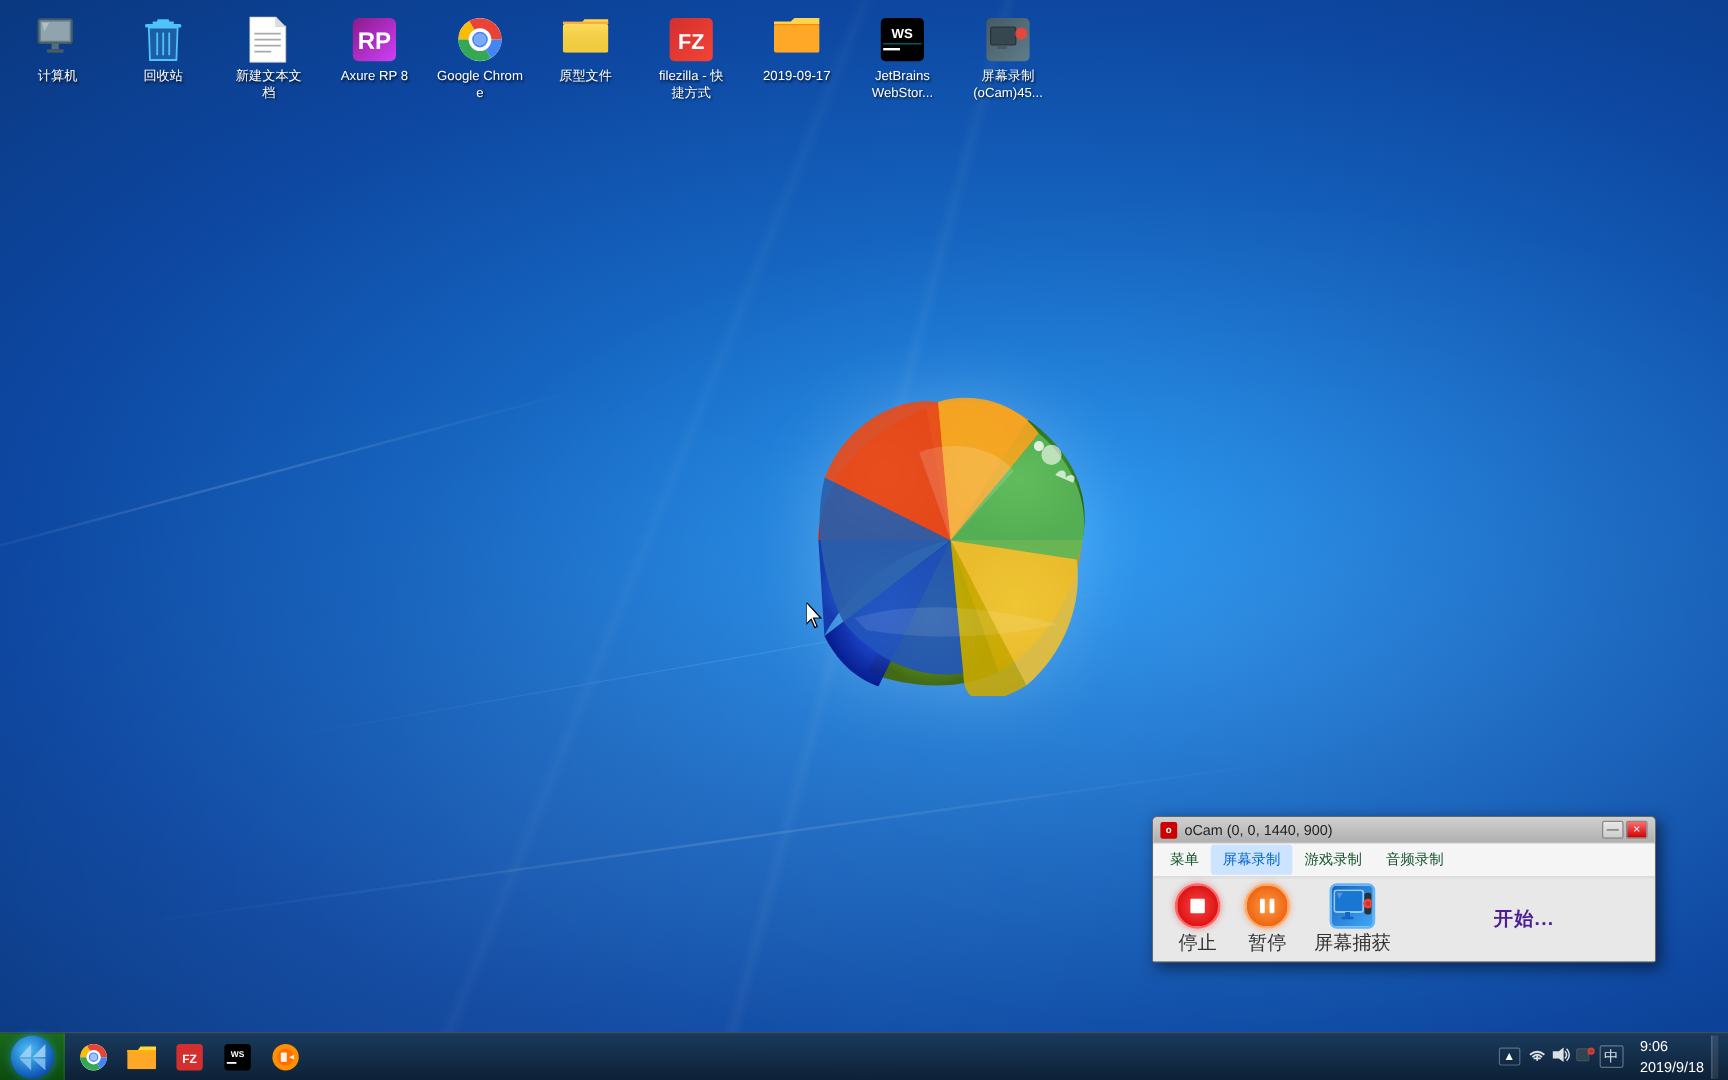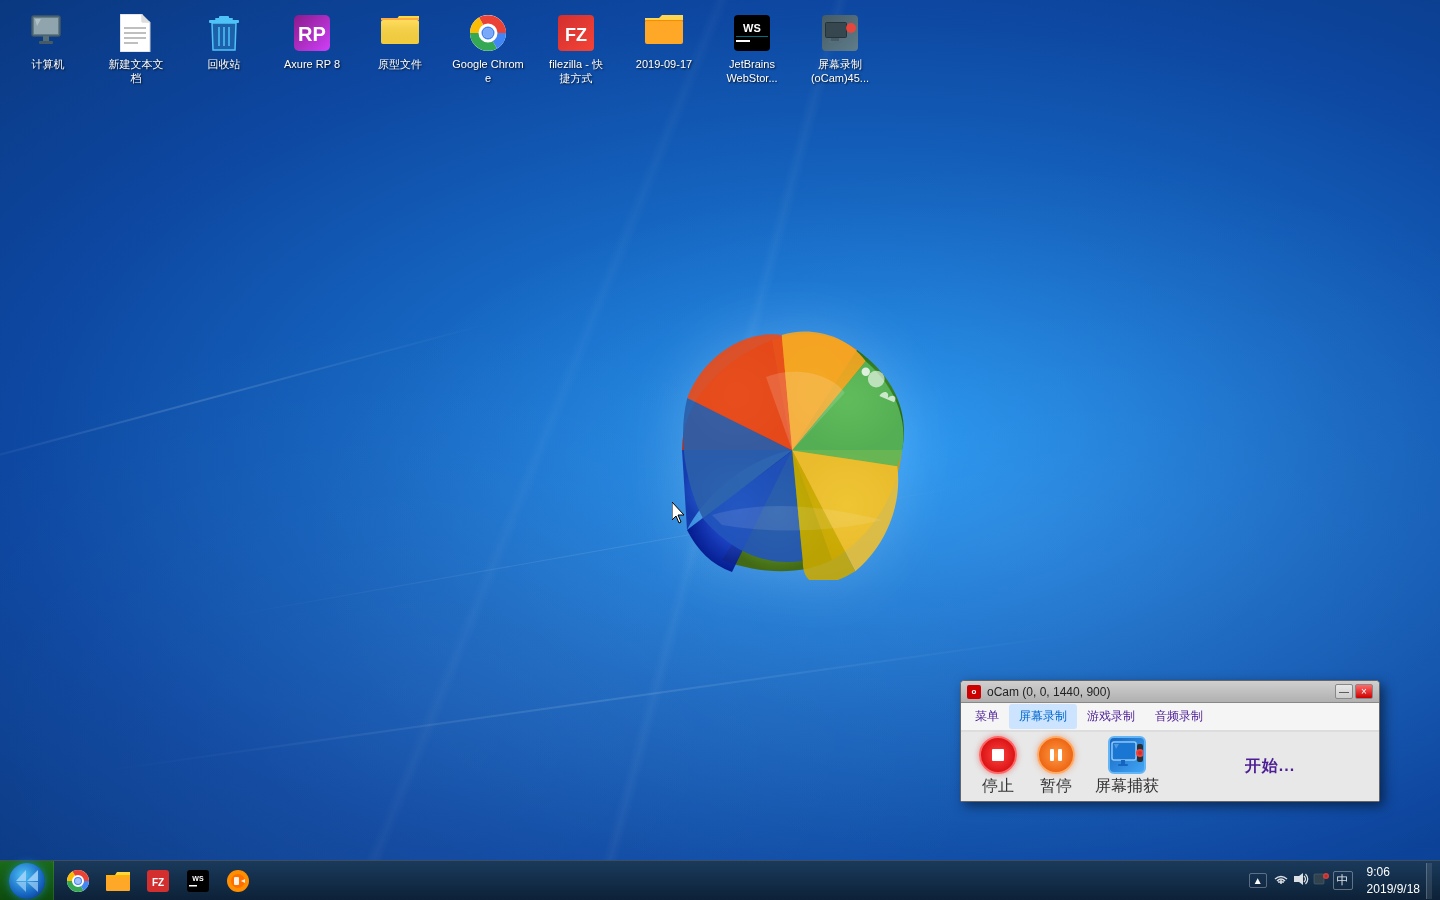--- a/index.html
+++ b/index.html
@@ -262,21 +262,21 @@
       background: #f5f5f5;
       border-bottom: 1px solid #ddd;
       display: flex;
       align-items: center;
       padding: 0 4px;
     }
 
     .ocam-menu-item {
       padding: 4px 10px;
       font-size: 12px;
-      color: #4c1d95;
+      color: #14532d;
       cursor: pointer;
       border-radius: 3px;
     }
     .ocam-menu-item:hover, .ocam-menu-item.active {
       background: #cce4ff;
       color: #0066cc;
     }
 
     .ocam-toolbar {
       height: 70px;
@@ -461,97 +461,97 @@
           <rect x="10" y="27" width="14" height="3" rx="1" fill="#455a64"></rect>
 
           <path d="M6 5 L12 5 L8 12 Z" fill="rgba(255,255,255,0.3)"></path>
         </svg>
       </div>
       <span class="icon-label">计算机</span>
     </div>
 
     <div class="desktop-icon">
       <div class="icon-img">
-        <svg width="32" height="38" viewBox="0 0 32 38">
-          <polygon points="0,0 22,0 22,8 30,8 30,38 0,38" fill="white" stroke="#ccc" stroke-width="1"></polygon>
-          <polygon points="22,0 30,8 22,8" fill="#ddd"></polygon>
-          <line x1="4" y1="14" x2="26" y2="14" stroke="#aaa" stroke-width="1.5"></line>
-          <line x1="4" y1="19" x2="26" y2="19" stroke="#aaa" stroke-width="1.5"></line>
-          <line x1="4" y1="24" x2="26" y2="24" stroke="#aaa" stroke-width="1.5"></line>
-          <line x1="4" y1="29" x2="18" y2="29" stroke="#aaa" stroke-width="1.5"></line>
-        </svg>
-      </div>
-      <span class="icon-label">新建文本文<br>档</span>
-    </div>
-
-    <div class="desktop-icon">
-      <div class="icon-img">
         <svg width="34" height="38" viewBox="0 0 34 38">
           <rect x="8" y="4" width="18" height="2" rx="1" fill="#4fc3f7"></rect>
           <rect x="12" y="2" width="10" height="4" rx="1" fill="#4fc3f7"></rect>
           <rect x="2" y="6" width="30" height="3" rx="1" fill="#4fc3f7"></rect>
           <path d="M5,9 L6,36 L28,36 L29,9 Z" fill="rgba(79,195,247,0.25)" stroke="#4fc3f7" stroke-width="1.5"></path>
           <line x1="12" y1="13" x2="12" y2="32" stroke="#4fc3f7" stroke-width="1.5"></line>
           <line x1="17" y1="13" x2="17" y2="32" stroke="#4fc3f7" stroke-width="1.5"></line>
           <line x1="22" y1="13" x2="22" y2="32" stroke="#4fc3f7" stroke-width="1.5"></line>
         </svg>
       </div>
       <span class="icon-label">回收站</span>
+    </div>
+
+    <div class="desktop-icon">
+      <div class="icon-img">
+        <svg width="32" height="38" viewBox="0 0 32 38">
+          <polygon points="0,0 22,0 22,8 30,8 30,38 0,38" fill="white" stroke="#ccc" stroke-width="1"></polygon>
+          <polygon points="22,0 30,8 22,8" fill="#ddd"></polygon>
+          <line x1="4" y1="14" x2="26" y2="14" stroke="#aaa" stroke-width="1.5"></line>
+          <line x1="4" y1="19" x2="26" y2="19" stroke="#aaa" stroke-width="1.5"></line>
+          <line x1="4" y1="24" x2="26" y2="24" stroke="#aaa" stroke-width="1.5"></line>
+          <line x1="4" y1="29" x2="18" y2="29" stroke="#aaa" stroke-width="1.5"></line>
+        </svg>
+      </div>
+      <span class="icon-label">新建文本文<br>档</span>
     </div>
 
     <div class="desktop-icon">
       <div class="icon-img">
         <svg width="38" height="38" viewBox="0 0 38 38">
           <rect x="1" y="1" width="36" height="36" rx="5" fill="url(#axureGrad)"></rect>
           <text x="19" y="27" text-anchor="middle" font-size="20" font-weight="bold" fill="white" font-family="Arial">RP</text>
           <defs>
             <linearGradient id="axureGrad" x1="0%" y1="0%" x2="100%" y2="100%">
               <stop offset="0%" stop-color="#8b1a8b"></stop>
               <stop offset="100%" stop-color="#ce40f8"></stop>
             </linearGradient>
           </defs>
         </svg>
       </div>
       <span class="icon-label">Axure RP 8</span>
+    </div>
+
+    <div class="desktop-icon">
+      <div class="icon-img">
+        <svg width="38" height="38" viewBox="0 0 38 38">
+          <circle cx="19" cy="19" r="18" fill="white"></circle>
+
+          <path d="M19,19 L37,19 A18,18 0 0,0 10,3.6 Z" fill="#ea4335"></path>
+          <path d="M19,19 L10,3.6 A18,18 0 0,0 1,19 Z" fill="#fbbc05"></path>
+          <path d="M19,19 L1,19 A18,18 0 0,0 28,34.4 Z" fill="#34a853"></path>
+          <path d="M19,19 L28,34.4 A18,18 0 0,0 37,19 Z" fill="#4285f4"></path>
+
+          <circle cx="19" cy="19" r="8" fill="#4285f4" stroke="white" stroke-width="3"></circle>
+          <circle cx="19" cy="19" r="5" fill="white"></circle>
+          <circle cx="19" cy="19" r="5" fill="#4285f4" opacity="0.7"></circle>
+        </svg>
+      </div>
+      <span class="icon-label">Google Chrome</span>
     </div>
 
     <div class="desktop-icon">
       <div class="icon-img">
         <svg width="38" height="30" viewBox="0 0 38 30">
           <rect x="0" y="6" width="38" height="24" rx="2" fill="#ffd740"></rect>
           <path d="M0,6 L15,6 L18,2 L38,2 L38,6 Z" fill="#ffd740"></path>
           <rect x="0" y="4" width="38" height="2" fill="#ffab40"></rect>
           <rect x="0" y="6" width="38" height="24" rx="2" fill="url(#folderGrad)" opacity="0.5"></rect>
           <defs>
             <linearGradient id="folderGrad" x1="0%" y1="0%" x2="0%" y2="100%">
               <stop offset="0%" stop-color="rgba(255,255,255,0.3)"></stop>
               <stop offset="100%" stop-color="rgba(0,0,0,0.1)"></stop>
             </linearGradient>
           </defs>
         </svg>
       </div>
       <span class="icon-label">原型文件</span>
-    </div>
-
-    <div class="desktop-icon">
-      <div class="icon-img">
-        <svg width="38" height="38" viewBox="0 0 38 38">
-          <circle cx="19" cy="19" r="18" fill="white"></circle>
-
-          <path d="M19,19 L37,19 A18,18 0 0,0 10,3.6 Z" fill="#ea4335"></path>
-          <path d="M19,19 L10,3.6 A18,18 0 0,0 1,19 Z" fill="#fbbc05"></path>
-          <path d="M19,19 L1,19 A18,18 0 0,0 28,34.4 Z" fill="#34a853"></path>
-          <path d="M19,19 L28,34.4 A18,18 0 0,0 37,19 Z" fill="#4285f4"></path>
-
-          <circle cx="19" cy="19" r="8" fill="#4285f4" stroke="white" stroke-width="3"></circle>
-          <circle cx="19" cy="19" r="5" fill="white"></circle>
-          <circle cx="19" cy="19" r="5" fill="#4285f4" opacity="0.7"></circle>
-        </svg>
-      </div>
-      <span class="icon-label">Google Chrome</span>
     </div>
 
     <div class="desktop-icon">
       <div class="icon-img">
         <svg width="38" height="38" viewBox="0 0 38 38">
           <rect x="1" y="1" width="36" height="36" rx="4" fill="url(#fzGrad)"></rect>
           <text x="19" y="27" text-anchor="middle" font-size="18" font-weight="bold" fill="white" font-family="Arial">FZ</text>
           <defs>
             <linearGradient id="fzGrad" x1="0%" y1="0%" x2="100%" y2="100%">
               <stop offset="0%" stop-color="#d32f2f"></stop>

